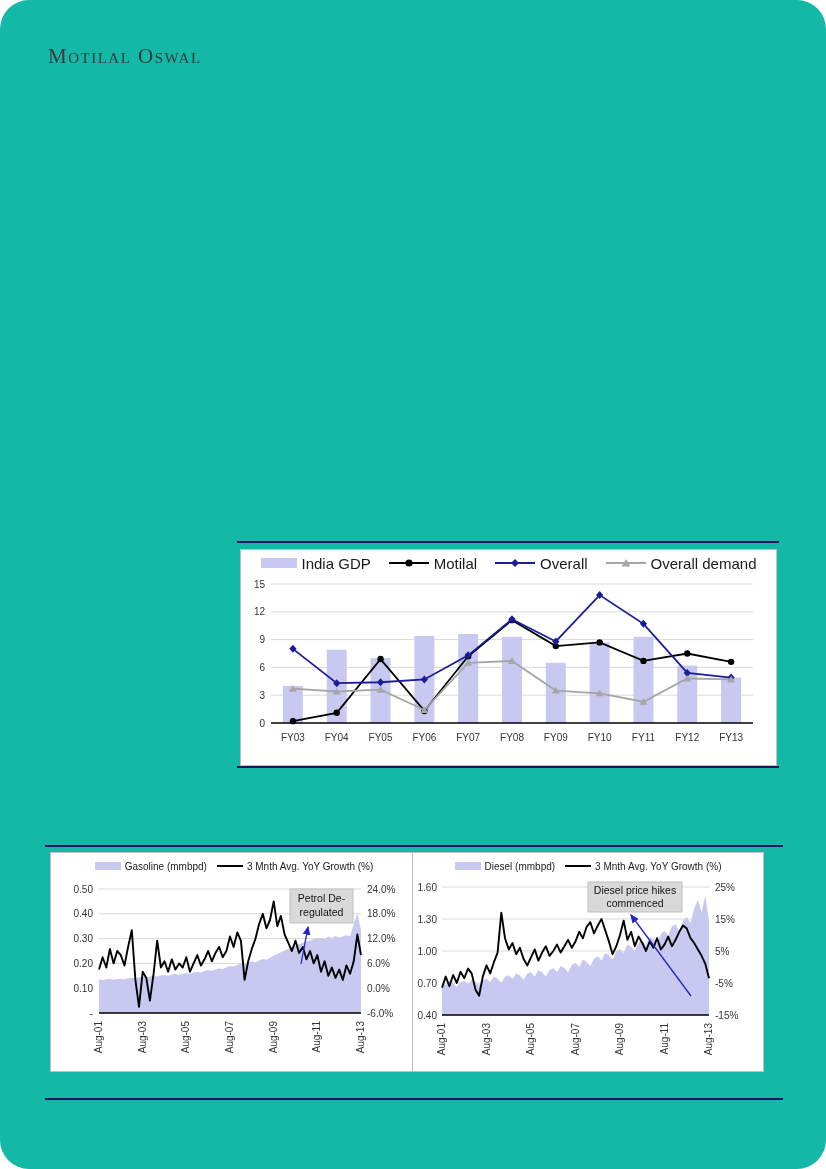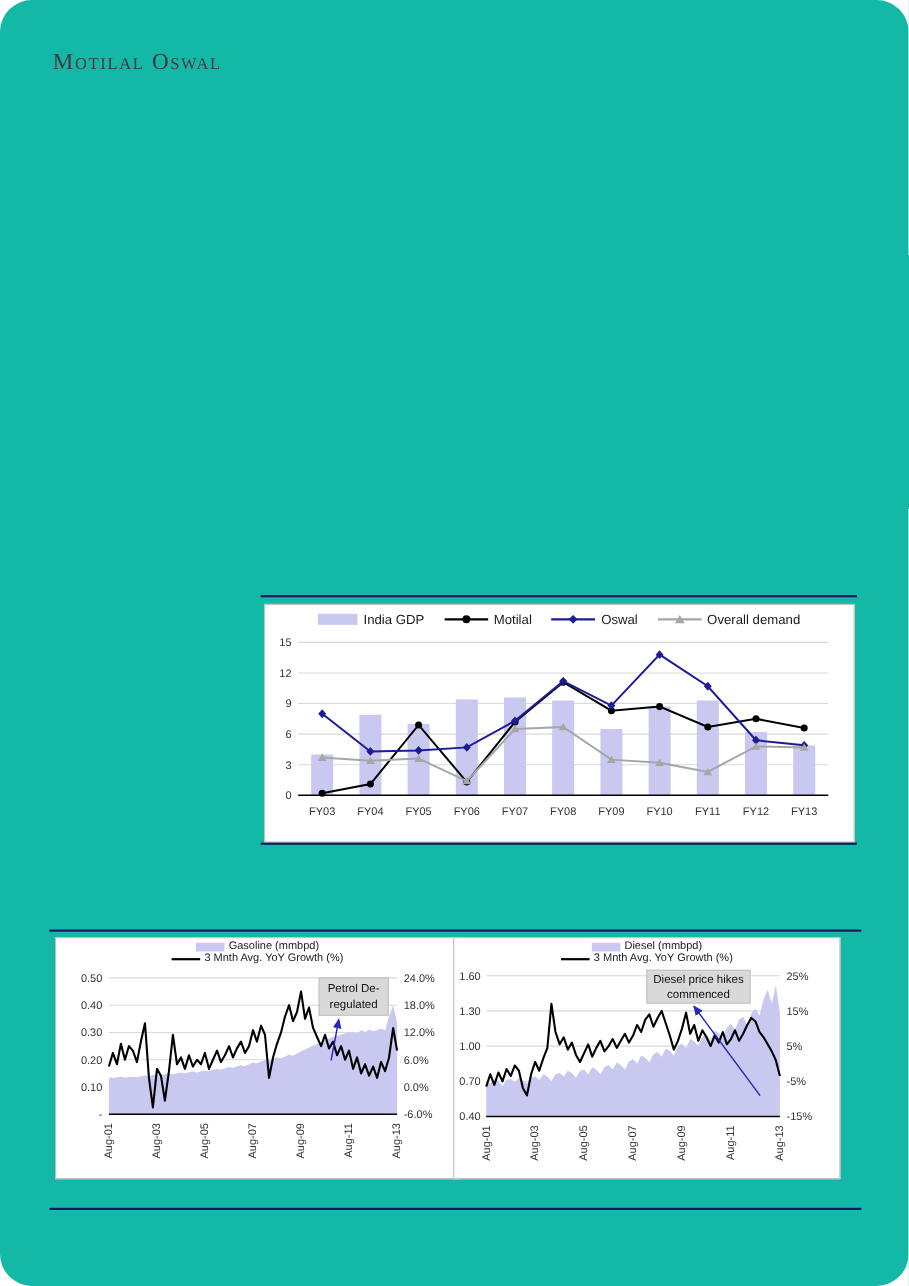--- a/index.html
+++ b/index.html
@@ -5,22 +5,22 @@
   html,body{margin:0;padding:0;background:#ffffff;}
   .page{position:relative;width:826px;height:1169px;background:#14b8a6;overflow:hidden;
         font-family:"Liberation Sans","DejaVu Sans",sans-serif;border-radius:29px;}
   .logo{position:absolute;left:48px;top:44px;
         font-family:"Liberation Serif","DejaVu Serif",serif;
         font-variant:small-caps;font-size:21px;letter-spacing:1.5px;color:#3a3a3e;}
   .rule{position:absolute;background:#1c1662;}
   .chart-frame{position:absolute;background:#ffffff;border:1px solid #bfbfbf;
                display:flex;flex-direction:column;}
   .legend{display:flex;align-items:center;justify-content:center;height:26px;
-          font-size:12px;color:#1a1a1a;flex:none;}
-  .legend.sm{font-size:10px;flex-direction:column;}
+          font-size:15px;color:#1a1a1a;flex:none;}
+  .legend.sm{font-size:10px;}
   .legend .li{display:flex;align-items:center;margin:0 9px;white-space:nowrap;}
   .legend.sm .li{margin:0 5px;}
   .swatch{display:inline-block;width:36px;height:10px;background:#c9c8f0;margin-right:5px;}
   .swatch.sm{width:26px;height:8px;margin-right:4px;}
   .linemark{display:inline-block;width:26px;height:2px;background:#000;margin-right:4px;}
   svg text{font-family:"Liberation Sans","DejaVu Sans",sans-serif;}
 </style>
 </head>
 <body>
 
@@ -41,21 +41,21 @@
           <line x1="0" y1="5" x2="40" y2="5" stroke="#000" stroke-width="2"></line>
           <circle cx="20" cy="5" r="3.6" fill="#000"></circle>
         </svg>
         <span>Motilal</span>
       </span>
       <span class="li">
         <svg width="40" height="10" style="margin-right:5px">
           <line x1="0" y1="5" x2="40" y2="5" stroke="#1c1c96" stroke-width="2"></line>
           <polygon points="20,1 24,5 20,9 16,5" fill="#1c1c96"></polygon>
         </svg>
-        <span>Oswal</span>
+        <span>Overall</span>
       </span>
       <span class="li">
         <svg width="40" height="10" style="margin-right:5px">
           <line x1="0" y1="5" x2="40" y2="5" stroke="#a6a6a6" stroke-width="2"></line>
           <polygon points="20,1 24.5,8.5 15.5,8.5" fill="#a6a6a6"></polygon>
         </svg>
         <span>Overall demand</span>
       </span>
     </div>
     <svg id="gdp-svg" width="533" height="187">

